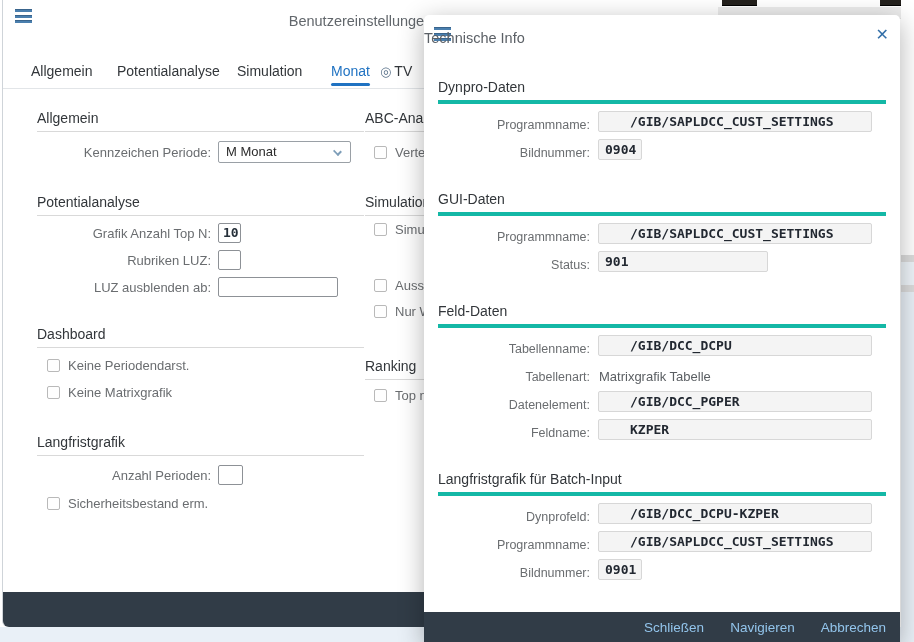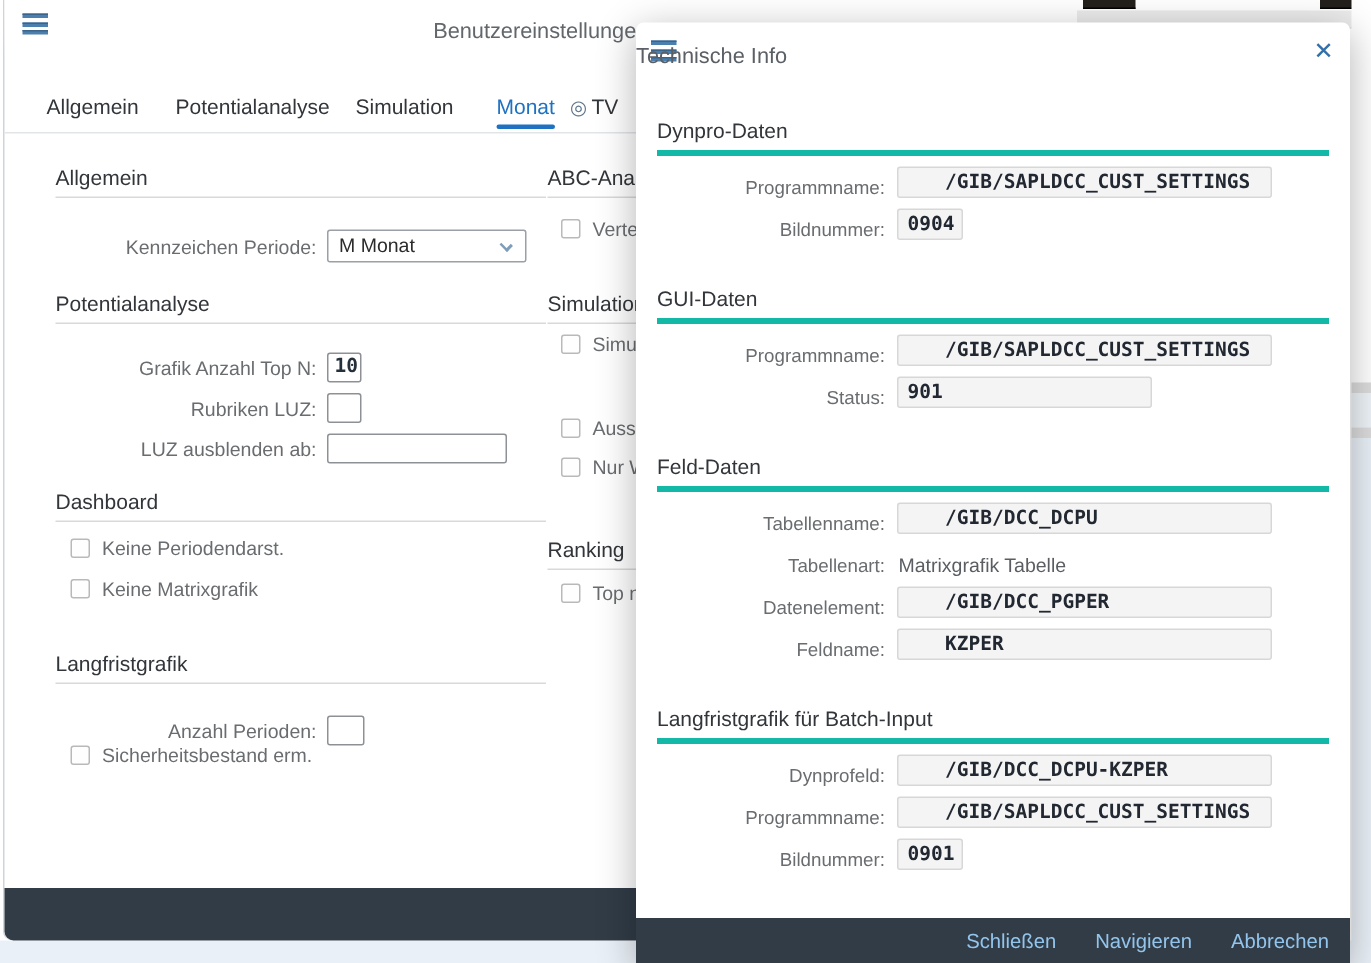--- a/index.html
+++ b/index.html
@@ -32,21 +32,21 @@
   .tabbar { position:absolute; left:0; top:60px; width:715px; height:29px; border-bottom:1px solid #e2e5e8; }
   .tab { position:absolute; top:3px; font-size:14px; color:#32363a; white-space:nowrap; cursor:pointer; }
   .tab.active { color:#1f72c2; }
   .tab.active::after { content:""; position:absolute; left:0; right:0; bottom:-7px; height:3px; background:#1f72c2; border-radius:2px; }
   .tab-icon { color:#5b738b; font-size:13px; margin-right:3px; }
 
   .bg-head { position:absolute; font-size:14px; color:#32363a; padding-bottom:5px; border-bottom:1px solid #d9d9d9; white-space:nowrap; }
   .col-l { left:34px; width:327px; }
   .col-r { left:362px; width:330px; }
 
-  .bg-row { position:absolute; display:flex; align-items:center; height:22px;margin-top:12px; }
+  .bg-row { position:absolute; display:flex; align-items:center; height:22px; }
   .bg-label { width:181px; text-align:right; padding-right:7px; font-size:13px; color:#6a6d70; white-space:nowrap; flex:none; }
   .bg-input { height:20px; background:#fff; border:1px solid #8d9196; border-radius:2px;
               font-size:13px; font-weight:700; color:#26303a; padding:0 4px; line-height:18px; }
   .bg-select { position:relative; width:133px; height:22px; background:#fff; border:1px solid #9aa0a6; border-radius:2px;
                font-size:13px; color:#2b2b2b; padding:2px 0 0 7px; cursor:pointer; }
   .chev { position:absolute; right:9px; top:6px; width:7px; height:7px; border-right:2px solid #7d9db8;
           border-bottom:2px solid #7d9db8; transform:rotate(45deg) scale(1,.8); }
   .cb-row { position:absolute; display:flex; align-items:center; height:16px; cursor:default; }
   .cb { width:13px; height:13px; background:#fefefe; border:1px solid #b9b9b9; border-radius:2px; flex:none; cursor:pointer; }
   .cb-label { margin-left:8px; font-size:13px; color:#6a6d70; white-space:nowrap; }
@@ -62,21 +62,21 @@
   .fg-close { position:absolute; right:11px; top:12px; font-size:16px; font-weight:700; color:#336fa8; cursor:pointer; line-height:16px; }
 
   .fg-content { position:absolute; left:0; top:38px; width:100%; }
   .sec { margin:0 14px; }
   .sec-title { font-size:14px; color:#32363a; padding-bottom:5px; border-bottom:4px solid #14b8a6; }
   .m1 { margin-top:26px; } .m2 { margin-top:31px; }
   .frow { display:flex; align-items:flex-end; margin-top:7px; height:21px; }
   .flabel { width:160px; text-align:right; padding-right:8px; font-size:12.5px; color:#6a6d70; white-space:nowrap; flex:none; }
   .fval { background:#f4f4f4; border:1px solid #d7d7d7; border-radius:2px; height:21px; line-height:19px;
           padding:0 6px; font-size:13px; font-weight:700; color:#222831; white-space:nowrap; overflow:hidden; }
-  .w-wide { width:250px;padding-left:31px; } .w-med { width:170px;margin-top:11px; } .w-sm { width:44px; }
+  .w-wide { width:274px;padding-left:31px; } .w-med { width:170px;margin-top:11px; } .w-sm { width:44px; }
   .fplain { font-size:13px; color:#5a5e62; padding-left:1px; }
 
   .fg-footer { position:absolute; left:0; bottom:0; width:100%; height:30px; background:#313c47;
                display:flex; align-items:center; justify-content:flex-end; gap:26px; padding-right:14px; }
   .foot-btn { font-size:13.5px; color:#93c5ec; cursor:pointer; white-space:nowrap; background:none; border:none; }
 </style>
 </head>
 <body>
 
 <div class="page-bottom-strip"></div>

